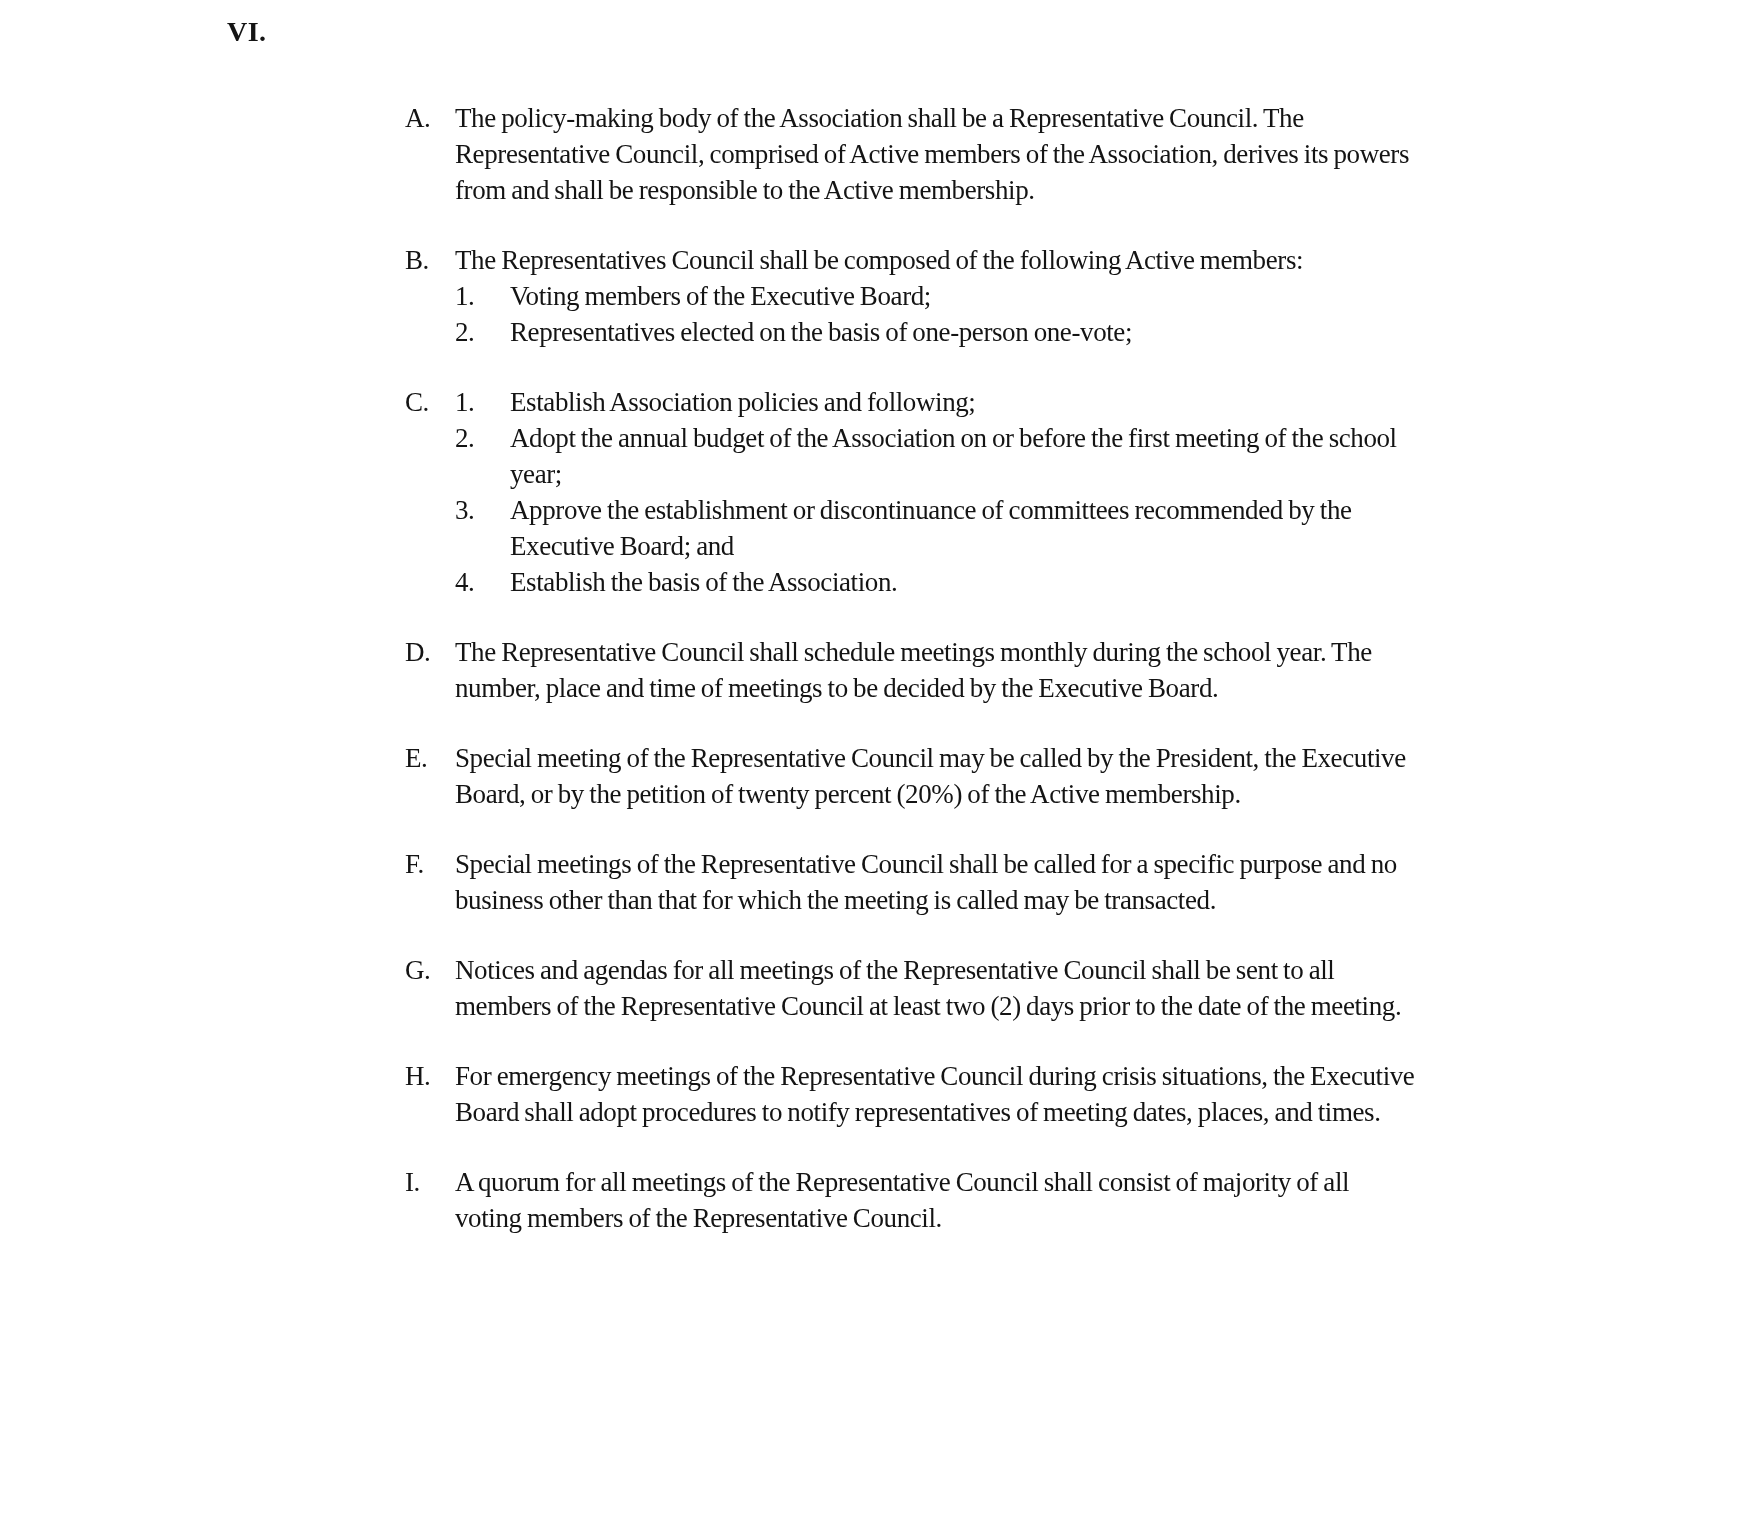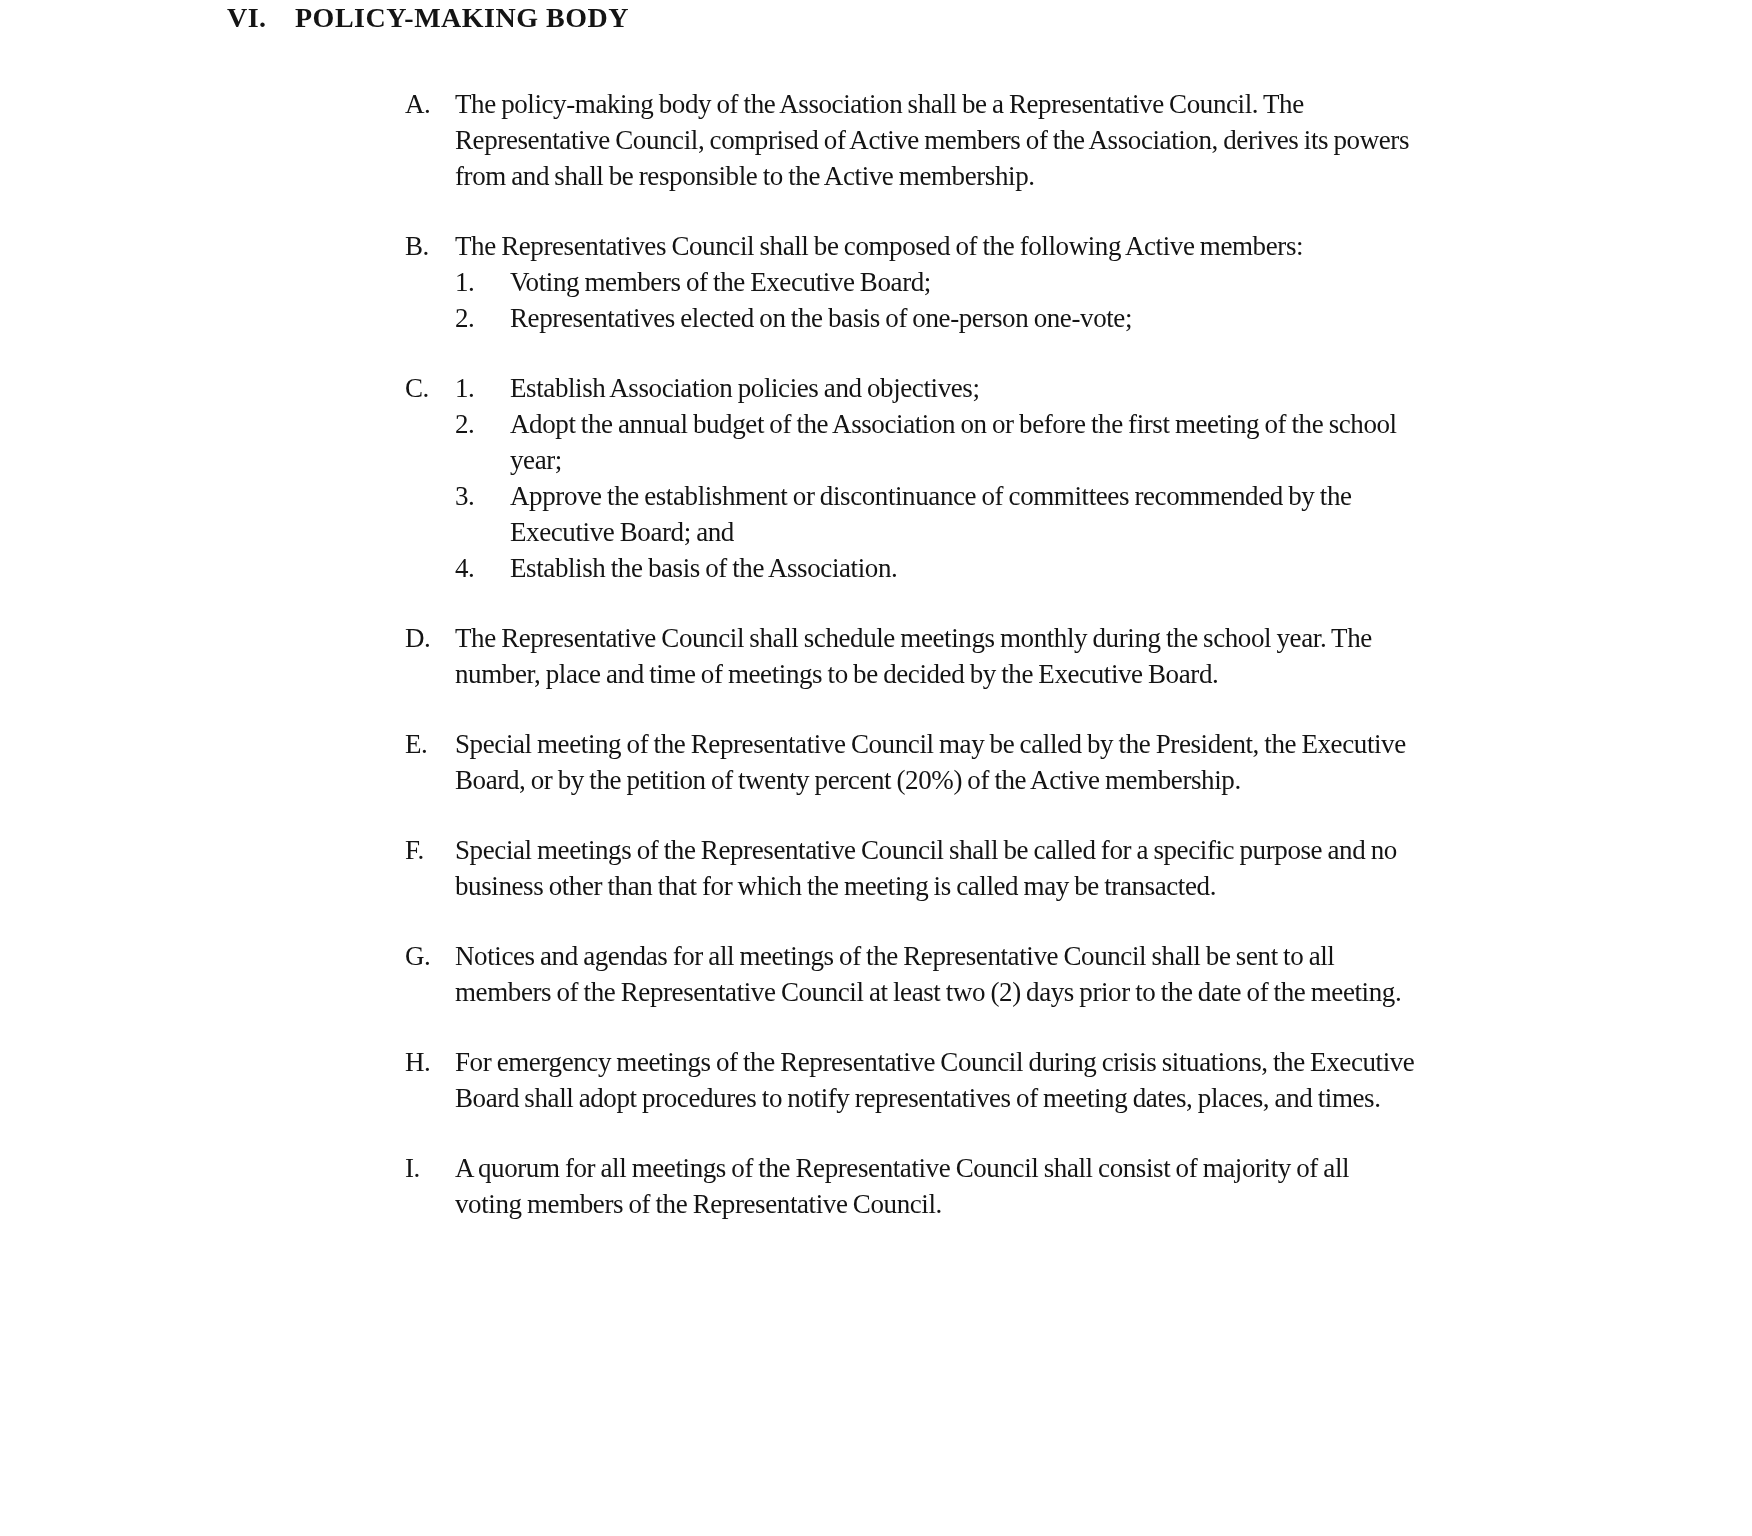--- a/index.html
+++ b/index.html
@@ -12,20 +12,21 @@
     height: 1536px;
     font-family: "Liberation Serif", "DejaVu Serif", serif;
     color: #141414;
     overflow: hidden;
   }
   .page {
     position: relative;
     width: 1752px;
     height: 1536px;
     background: #ffffff;
+    padding-top: 14px;
     box-sizing: border-box;
   }
   .heading {
     display: flex;
     margin-left: 227px;
     margin-bottom: 50px;
     font-weight: bold;
     font-size: 28px;
     line-height: 36px;
     letter-spacing: 0.5px;
@@ -66,21 +67,20 @@
     flex: 1;
   }
 </style>
 </head>
 <body>
 
 <div class="page">
 
   <div class="heading">
     <span class="hnum">VI.</span>
-    <span class="htitle">POLICY-MAKING BODY</span>
   </div>
 
   <div class="list">
 
     <div class="item">
       <span class="ilabel">A.</span>
       <div class="ibody">
         <div class="itext">The policy-making body of the Association shall be a Representative Council. The Representative Council, comprised of Active members of the Association, derives its powers from and shall be responsible to the Active membership.</div>
       </div>
     </div>
@@ -98,21 +98,21 @@
           <div class="stext">Representatives elected on the basis of one-person one-vote;</div>
         </div>
       </div>
     </div>
 
     <div class="item">
       <span class="ilabel">C.</span>
       <div class="ibody">
         <div class="sub">
           <span class="slabel">1.</span>
-          <div class="stext">Establish Association policies and objectives;</div>
+          <div class="stext">Establish Association policies and following;</div>
         </div>
         <div class="sub">
           <span class="slabel">2.</span>
           <div class="stext">Adopt the annual budget of the Association on or before the first meeting of the school year;</div>
         </div>
         <div class="sub">
           <span class="slabel">3.</span>
           <div class="stext">Approve the establishment or discontinuance of committees recommended by the Executive Board; and</div>
         </div>
         <div class="sub">

